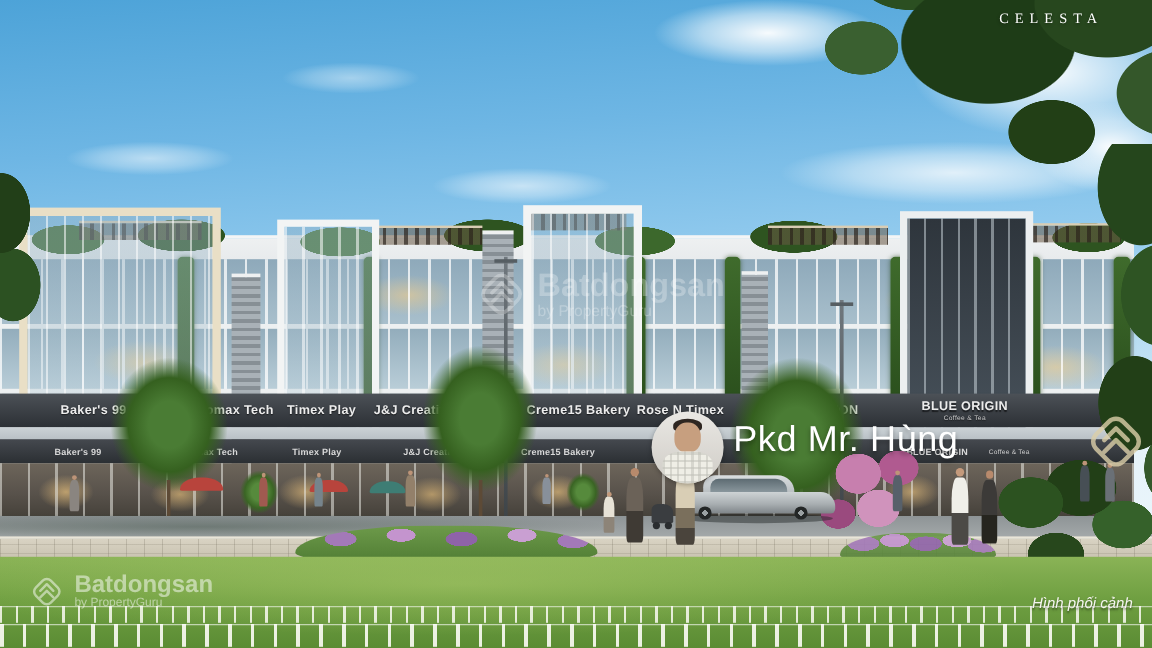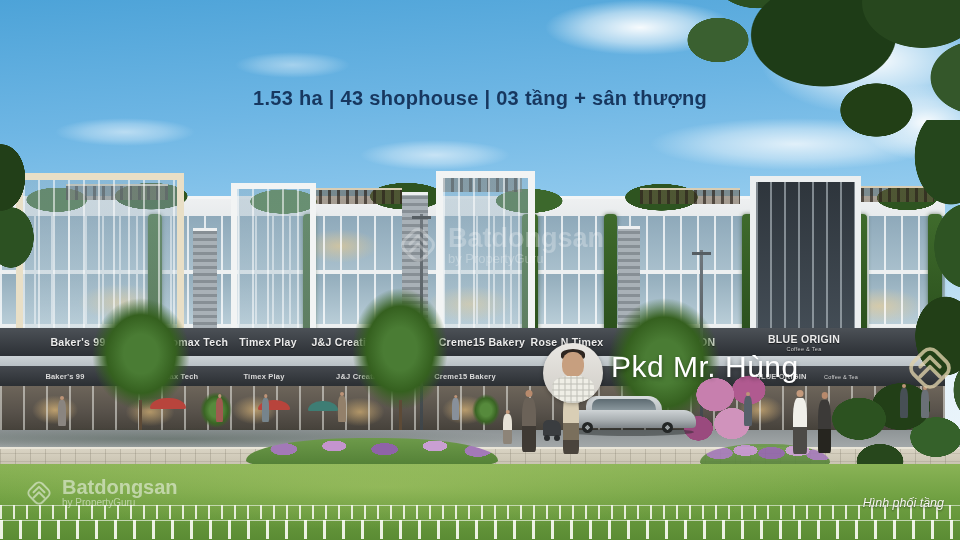--- a/index.html
+++ b/index.html
@@ -369,19 +369,19 @@
         <polyline points="14,21 22,13 30,21" fill="none" stroke="currentColor" stroke-width="3" stroke-linecap="round" stroke-linejoin="round"></polyline>
         <polyline points="14,29 22,21 30,29" fill="none" stroke="currentColor" stroke-width="3" stroke-linecap="round" stroke-linejoin="round"></polyline>
       </svg>
     </span>
     <span class="txt">
       <div class="brand">Batdongsan</div>
       <div class="byline">by PropertyGuru</div>
     </span>
   </div>
 
-  <div class="abs caption">Hình phối tầng</div>
-
-  <div class="abs headline">1.53 ha | 43 shophouse | 03 tầng + sân thượng</div>
+  <div class="abs caption">Hình phối cảnh</div>
+
   <div class="abs logo">
+    <div class="logo-l1">CELESTA</div>
   </div>
 
 </div>
 
 </body></html>

